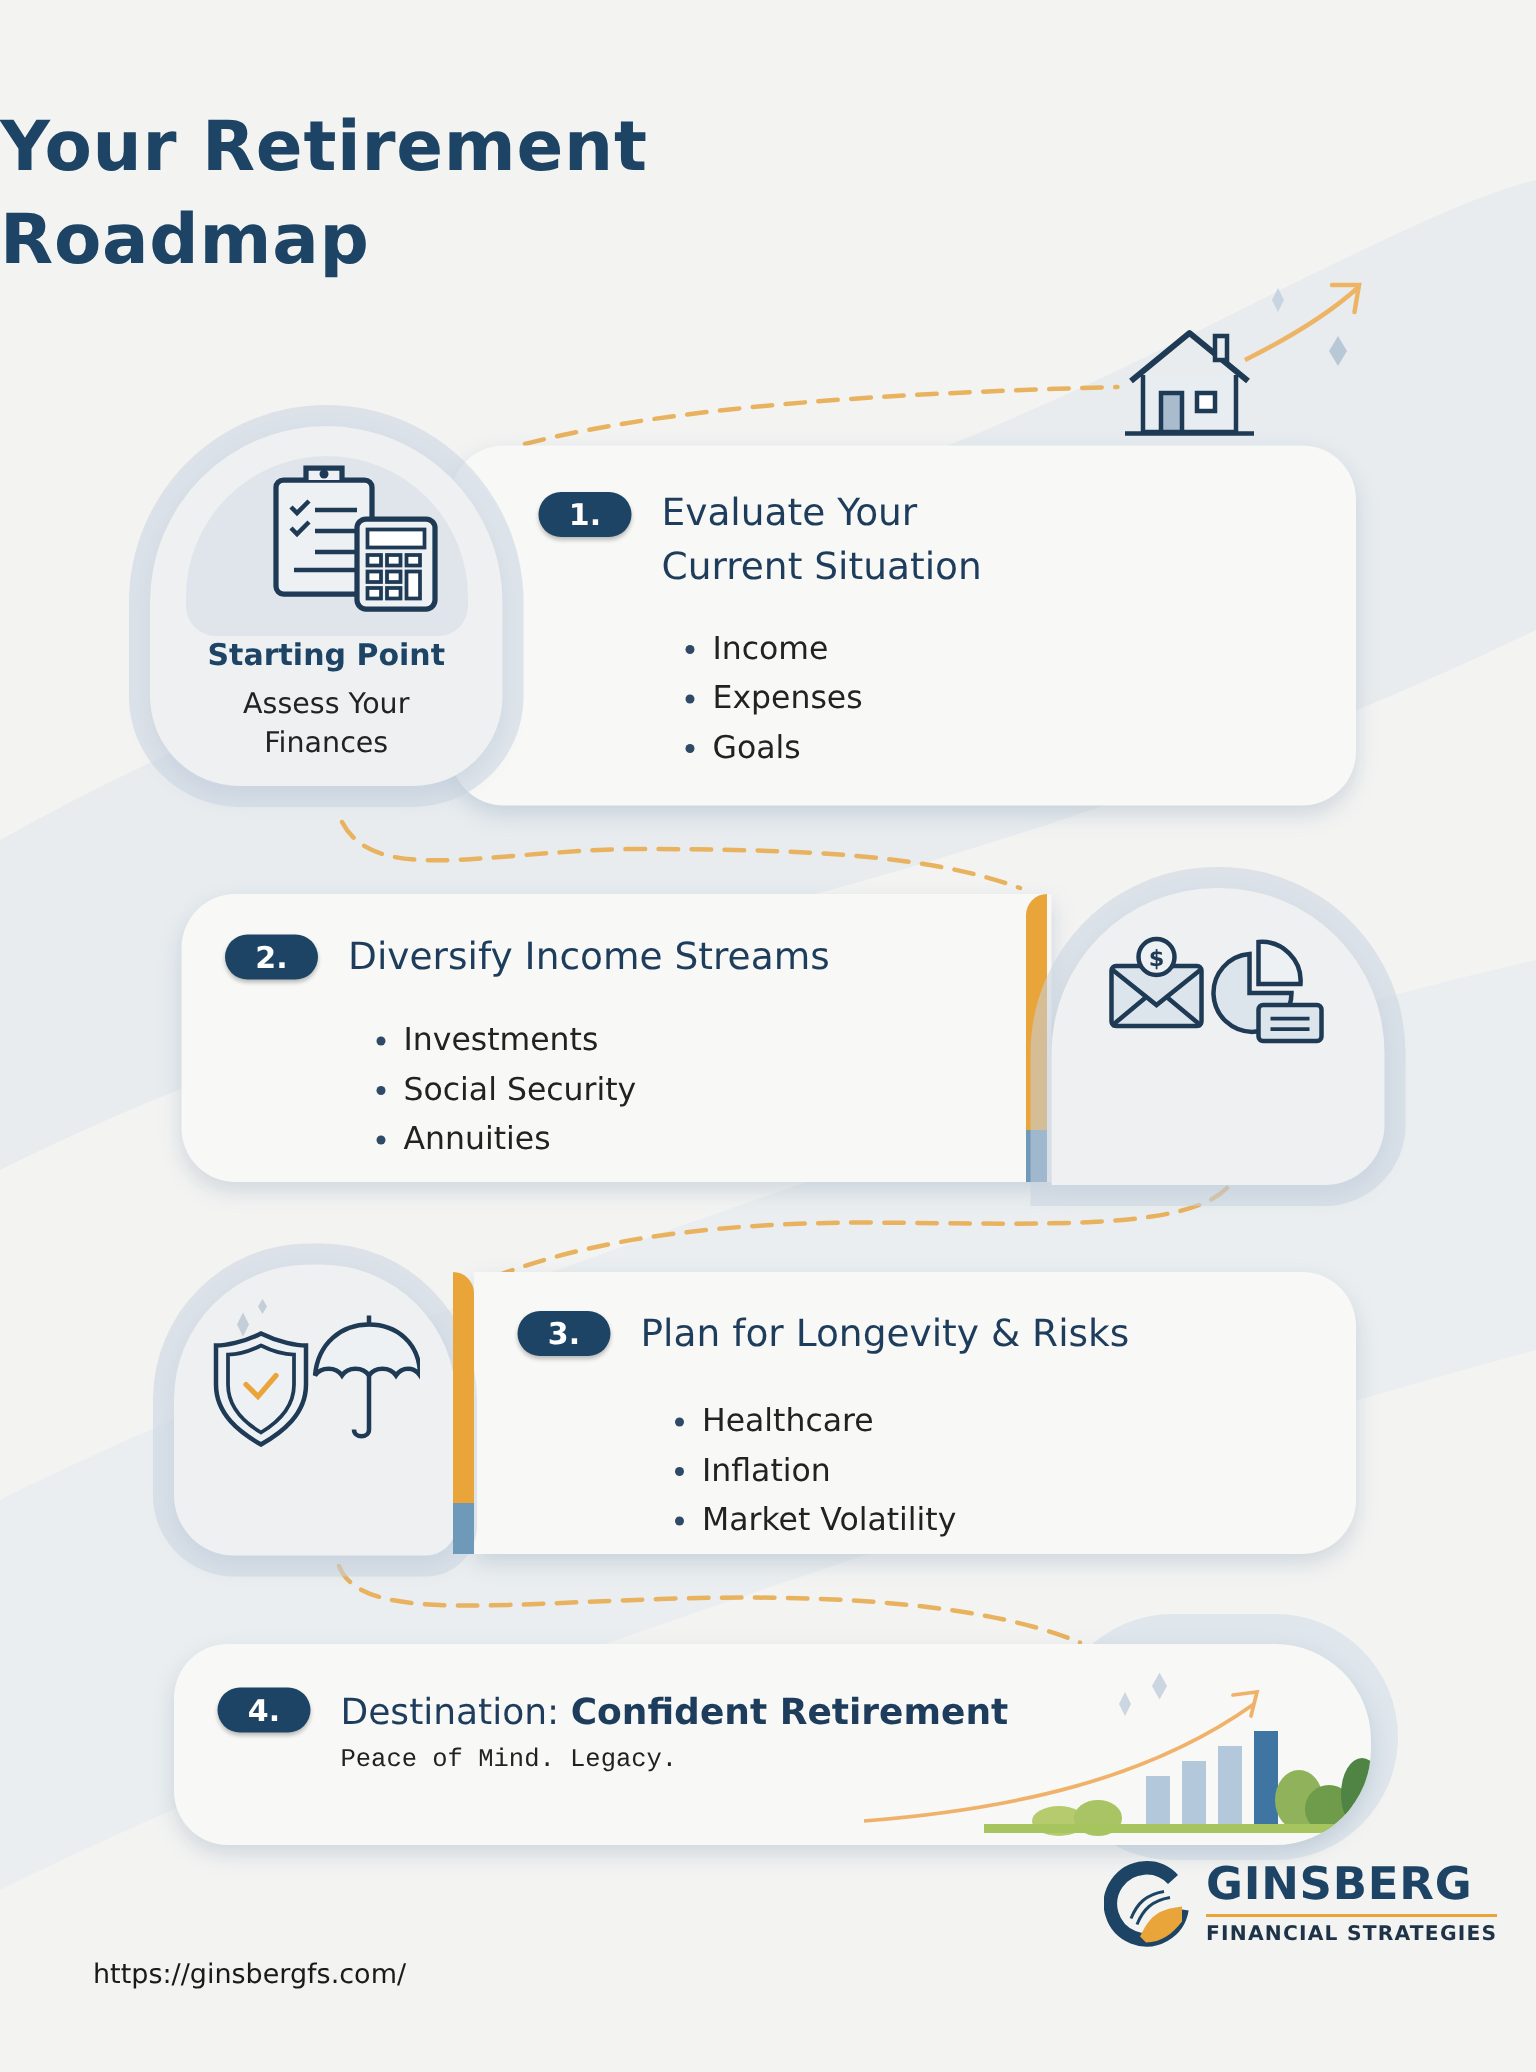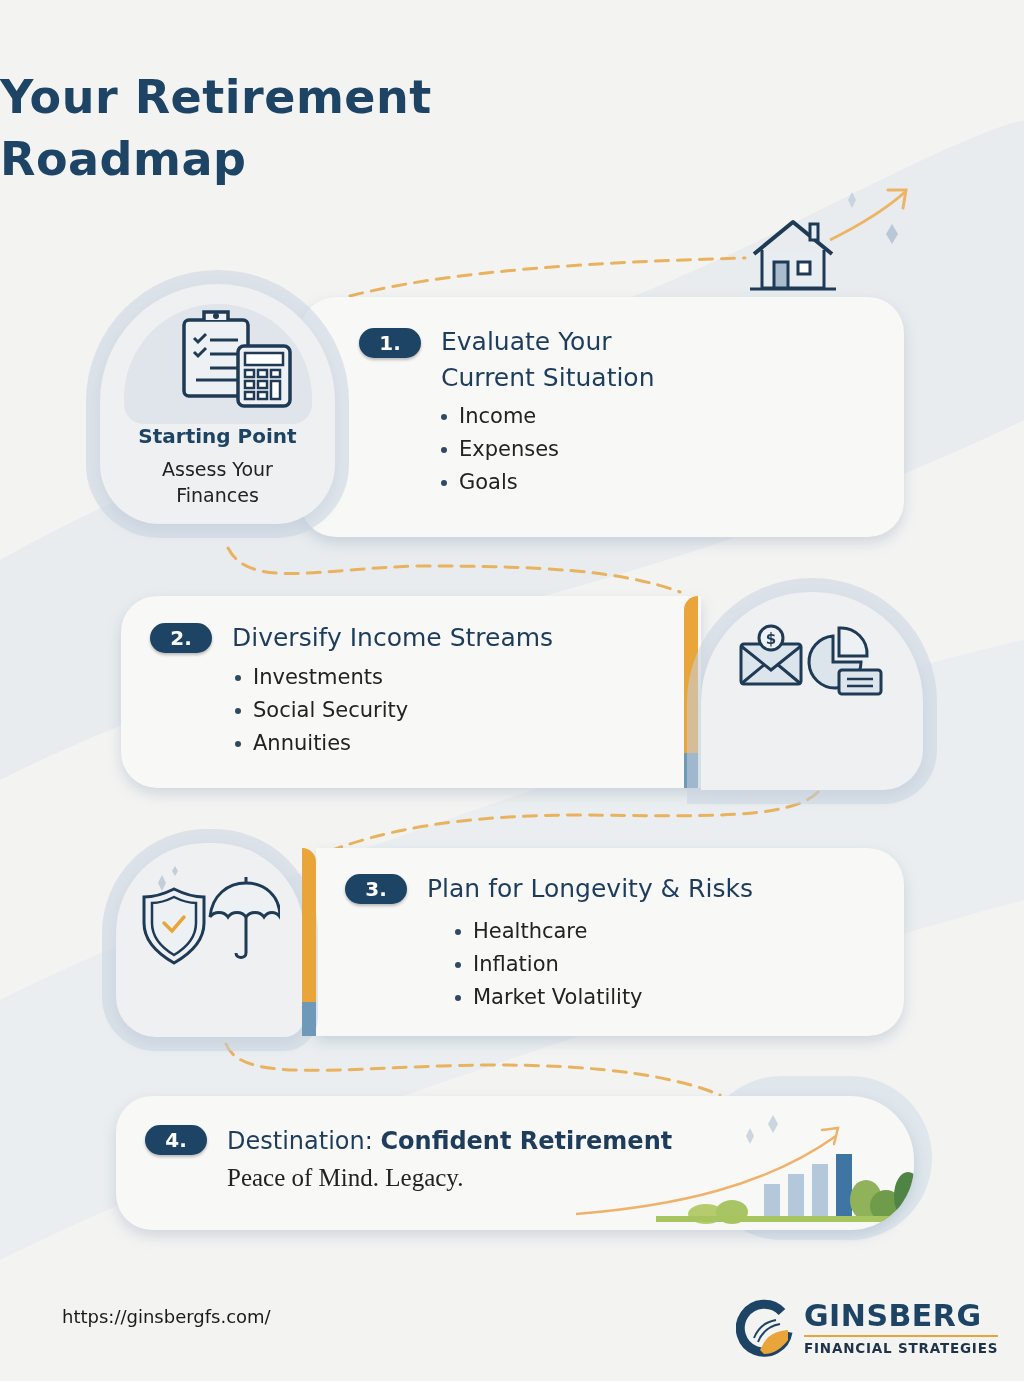--- a/index.html
+++ b/index.html
@@ -22,37 +22,37 @@
   .badge {
     display:inline-block; background:#1e4465; color:#fff; font-weight:bold;
     font-family:"DejaVu Sans", sans-serif; font-size:20px; border-radius:16px;
     width:62px; height:30px; line-height:30px; text-align:center;
     box-shadow:0 2px 3px rgba(0,0,0,0.25);
   }
   .step-head { position:absolute; display:flex; align-items:flex-start; gap:20px; }
   .step-title {
     font-family:"DejaVu Sans", sans-serif; font-size:25px; line-height:36px; color:#1e3d5c;
   }
-  .bullets { position:absolute; margin:0; padding:0; list-style:none; }
+  .bullets { position:absolute; margin:16px; padding:0; list-style:none; }
   .bullets li {
     font-family:"DejaVu Sans", sans-serif; font-size:21px; line-height:33px; color:#222;
     position:relative; padding-left:20px;
   }
   .bullets li::before {
     content:""; position:absolute; left:2px; top:14px; width:6px; height:6px;
     border-radius:50%; background:#2f4a66;
   }
   .icon-bubble {
     position:absolute; background:#eef0f1; z-index:3;
     box-shadow:0 0 0 14px rgba(200,212,224,0.55), 0 6px 14px rgba(120,145,170,0.25);
   }
   .sp-title { font-family:"DejaVu Sans", sans-serif; font-weight:bold; font-size:20px; color:#1e4465; text-align:center; }
   .sp-sub { font-family:"DejaVu Sans", sans-serif; font-size:19px; color:#222; text-align:center; line-height:26px; }
   .footer-url { position:absolute; left:62px; top:1306px; font-family:"DejaVu Sans", sans-serif; font-size:18px; color:#1a1a1a; z-index:2; }
-  .logo { position:absolute; left:736px; top:1298px; display:flex; align-items:center; gap:8px; z-index:2; }
+  .logo { position:absolute; left:736px; top:1239px; display:flex; align-items:center; gap:8px; z-index:2; }
   .logo-name { font-family:"DejaVu Sans", sans-serif; font-weight:bold; font-size:30px; color:#1e4465; line-height:32px; letter-spacing:0.5px; }
   .logo-rule { height:2px; background:#e9a43a; margin:3px 0 3px 0; }
   .logo-sub { font-family:"DejaVu Sans", sans-serif; font-size:13.5px; color:#1e3347; letter-spacing:0.8px;font-weight:bold; }
 </style>
 </head>
 <body>
 
 <svg class="bg-svg" viewBox="0 0 1024 1381">
   <path d="M0 560 C 250 420, 520 360, 780 230 C 900 170, 980 130, 1024 120 L1024 420 C 900 480, 700 560, 450 620 C 250 670, 100 730, 0 780 Z" fill="#e4e9ee" opacity="0.75"></path>
   <path d="M0 1000 C 200 900, 500 800, 800 700 C 900 670, 980 650, 1024 640 L1024 900 C 800 960, 500 1060, 250 1150 C 150 1190, 60 1230, 0 1260 Z" fill="#e6ebef" opacity="0.7"></path>
@@ -167,21 +167,21 @@
     <path d="M70 52 C 72 30, 88 18, 106 18 C 124 18, 140 30, 140 52 C 136 46, 128 46, 124 52 C 120 46, 110 46, 106 52 C 102 46, 92 46, 88 52 C 84 46, 74 46, 70 52 Z" fill="#eef1f4" stroke="#1e3a55" stroke-width="3"></path>
     <line x1="106" y1="12" x2="106" y2="18" stroke="#1e3a55" stroke-width="3"></line>
     <path d="M106 52 L106 88 C 106 94, 96 94, 96 88" fill="none" stroke="#1e3a55" stroke-width="3"></path>
   </svg>
 </div>
 <div style="position:absolute;left:302px;top:848px;width:14px;height:188px;background:linear-gradient(#e9a43a 0 82%, #6f99b9 82% 100%);z-index:3;border-radius:0 14px 0 0;"></div>
 <div class="step-head" style="left:345px;top:871px;z-index:4;">
   <span class="badge" style="margin-top:3px;">3.</span>
   <div class="step-title">Plan for Longevity &amp; Risks</div>
 </div>
-<ul class="bullets" style="left:453px;top:915px;z-index:4;">
+<ul class="bullets" style="left:432px;top:915px;z-index:4;">
   <li>Healthcare</li>
   <li>Inflation</li>
   <li>Market Volatility</li>
 </ul>
 
 <div style="position:absolute;left:700px;top:1076px;width:232px;height:164px;border-radius:82px;background:#dfe6ec;z-index:1;"></div>
 <div class="card" style="left:116px;top:1096px;width:798px;height:134px;border-radius:36px 64px 64px 36px;overflow:hidden;">
   <svg style="position:absolute;left:420px;top:0" width="378" height="134" viewBox="0 0 378 134">
     <path d="M40 118 C 140 110, 230 90, 300 40" fill="none" stroke="#f0b26a" stroke-width="2.5"></path>
     <path d="M286 34 L302 32 L298 48" fill="none" stroke="#f0b26a" stroke-width="2.5" stroke-linecap="round"></path>
@@ -198,21 +198,21 @@
     <ellipse cx="372" cy="100" rx="14" ry="24" fill="#4f8444"></ellipse>
     <rect x="120" y="120" width="258" height="6" fill="#a7c55e"></rect>
   </svg>
 </div>
 <div class="step-head" style="left:145px;top:1123px;z-index:4;">
   <span class="badge" style="margin-top:2px;">4.</span>
   <div class="step-title" style="font-size:24px;">
     <span>Destination: </span><b>Confident Retirement</b>
   </div>
 </div>
-<div style="position:absolute;left:227px;top:1164px;font-family:Liberation Serif, serif;font-size:25px;color:#222;z-index:4;">Peace of Mind. Legacy.</div>
+<div style="position:absolute;left:227px;top:1164px;font-family:Liberation Mono, monospace;font-size:17px;color:#222;z-index:4;">Peace of Mind. Legacy.</div>
 
 <div class="footer-url">https://ginsbergfs.com/</div>
 <div class="logo">
   <svg width="60" height="60" viewBox="0 0 60 60">
     <path d="M46 14 A 24 24 0 1 0 52 34" fill="none" stroke="#1e4465" stroke-width="9"></path>
     <path d="M24 52 C 30 40, 34 34, 52 32 L52 42 C 46 50, 38 56, 28 56 Z" fill="#e9a43a"></path>
     <path d="M18 40 C 22 30, 28 24, 40 22" fill="none" stroke="#1e4465" stroke-width="2"></path>
     <path d="M22 44 C 26 34, 32 28, 44 26" fill="none" stroke="#1e4465" stroke-width="2"></path>
   </svg>
   <div>

